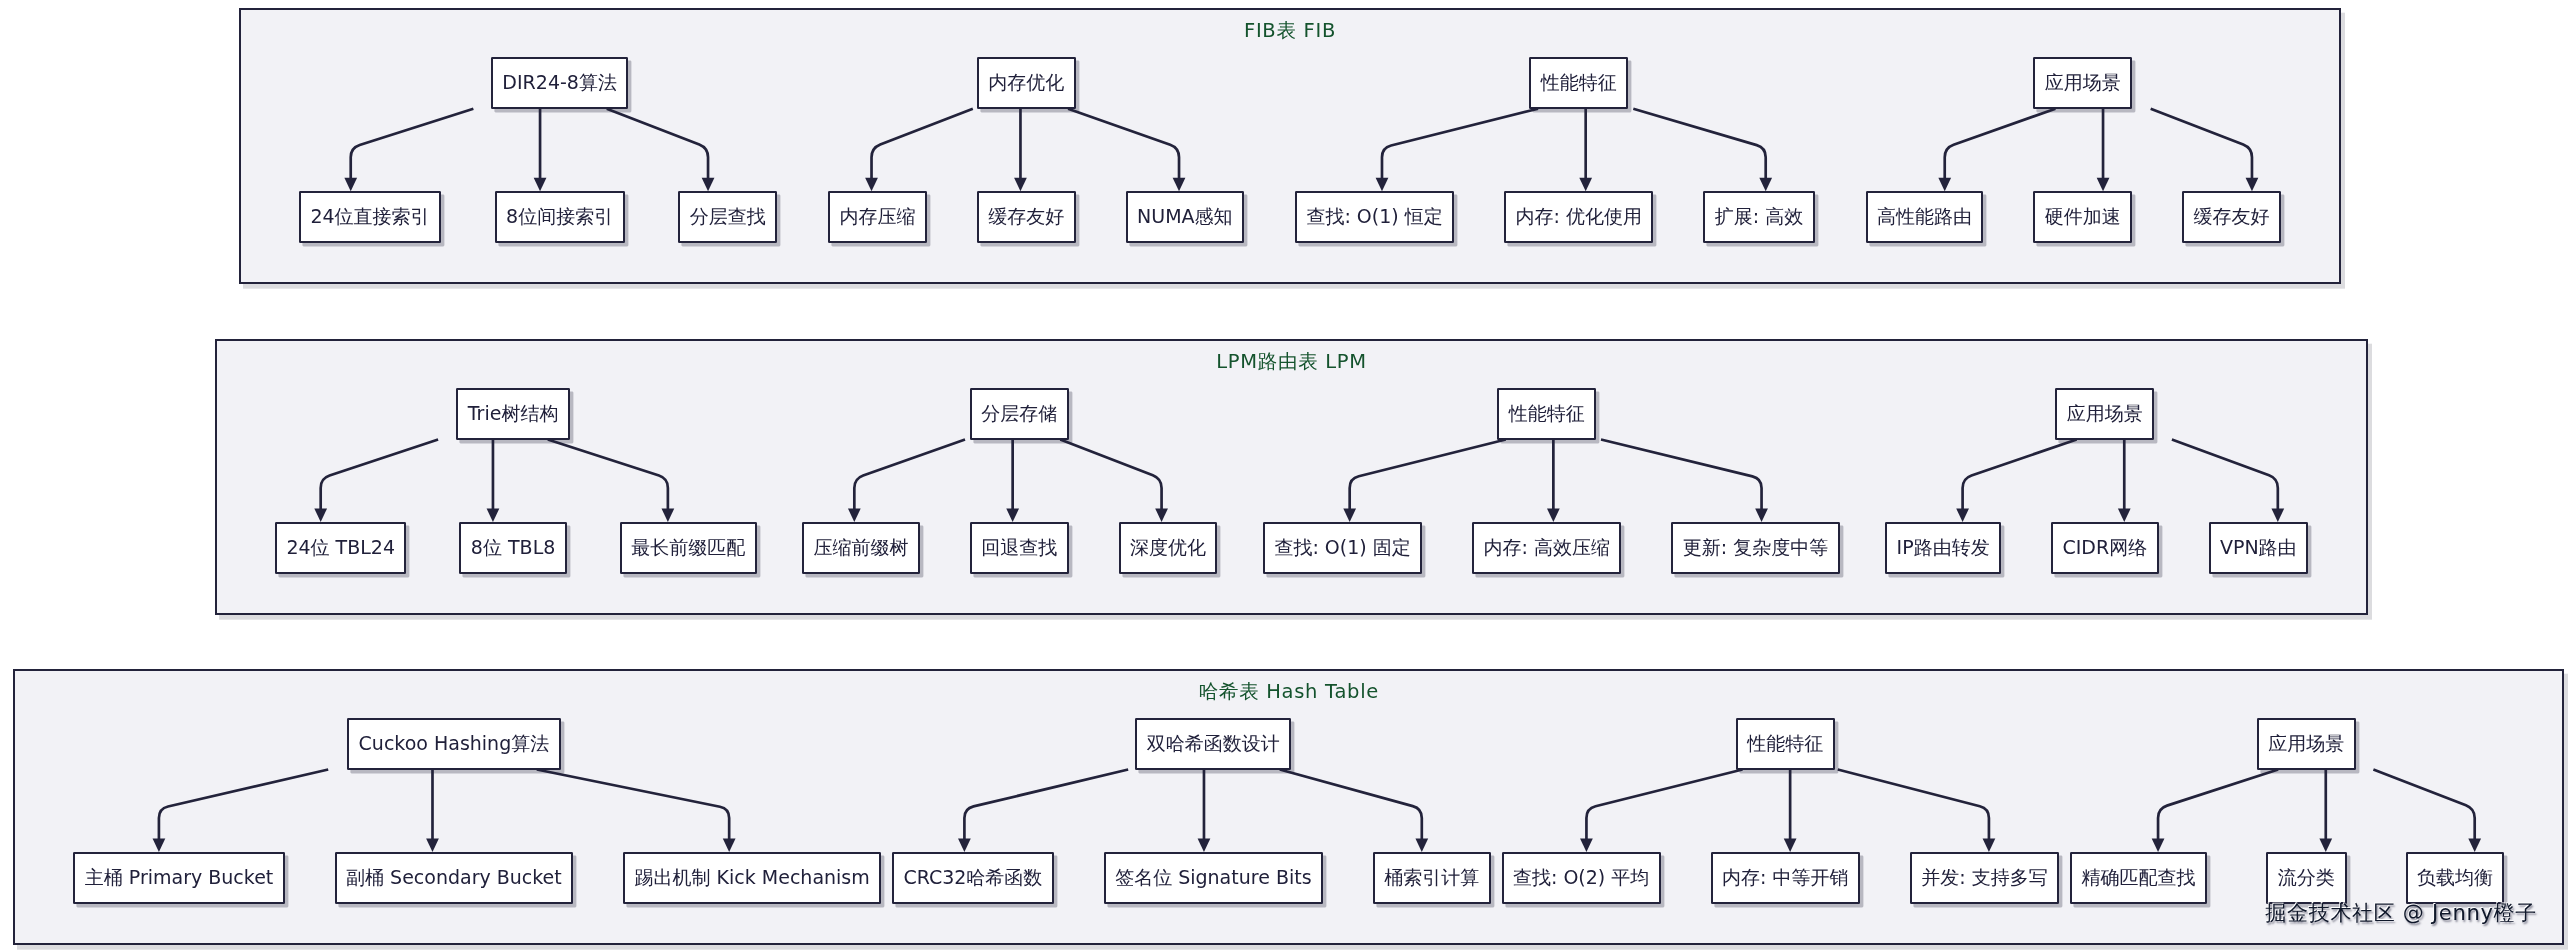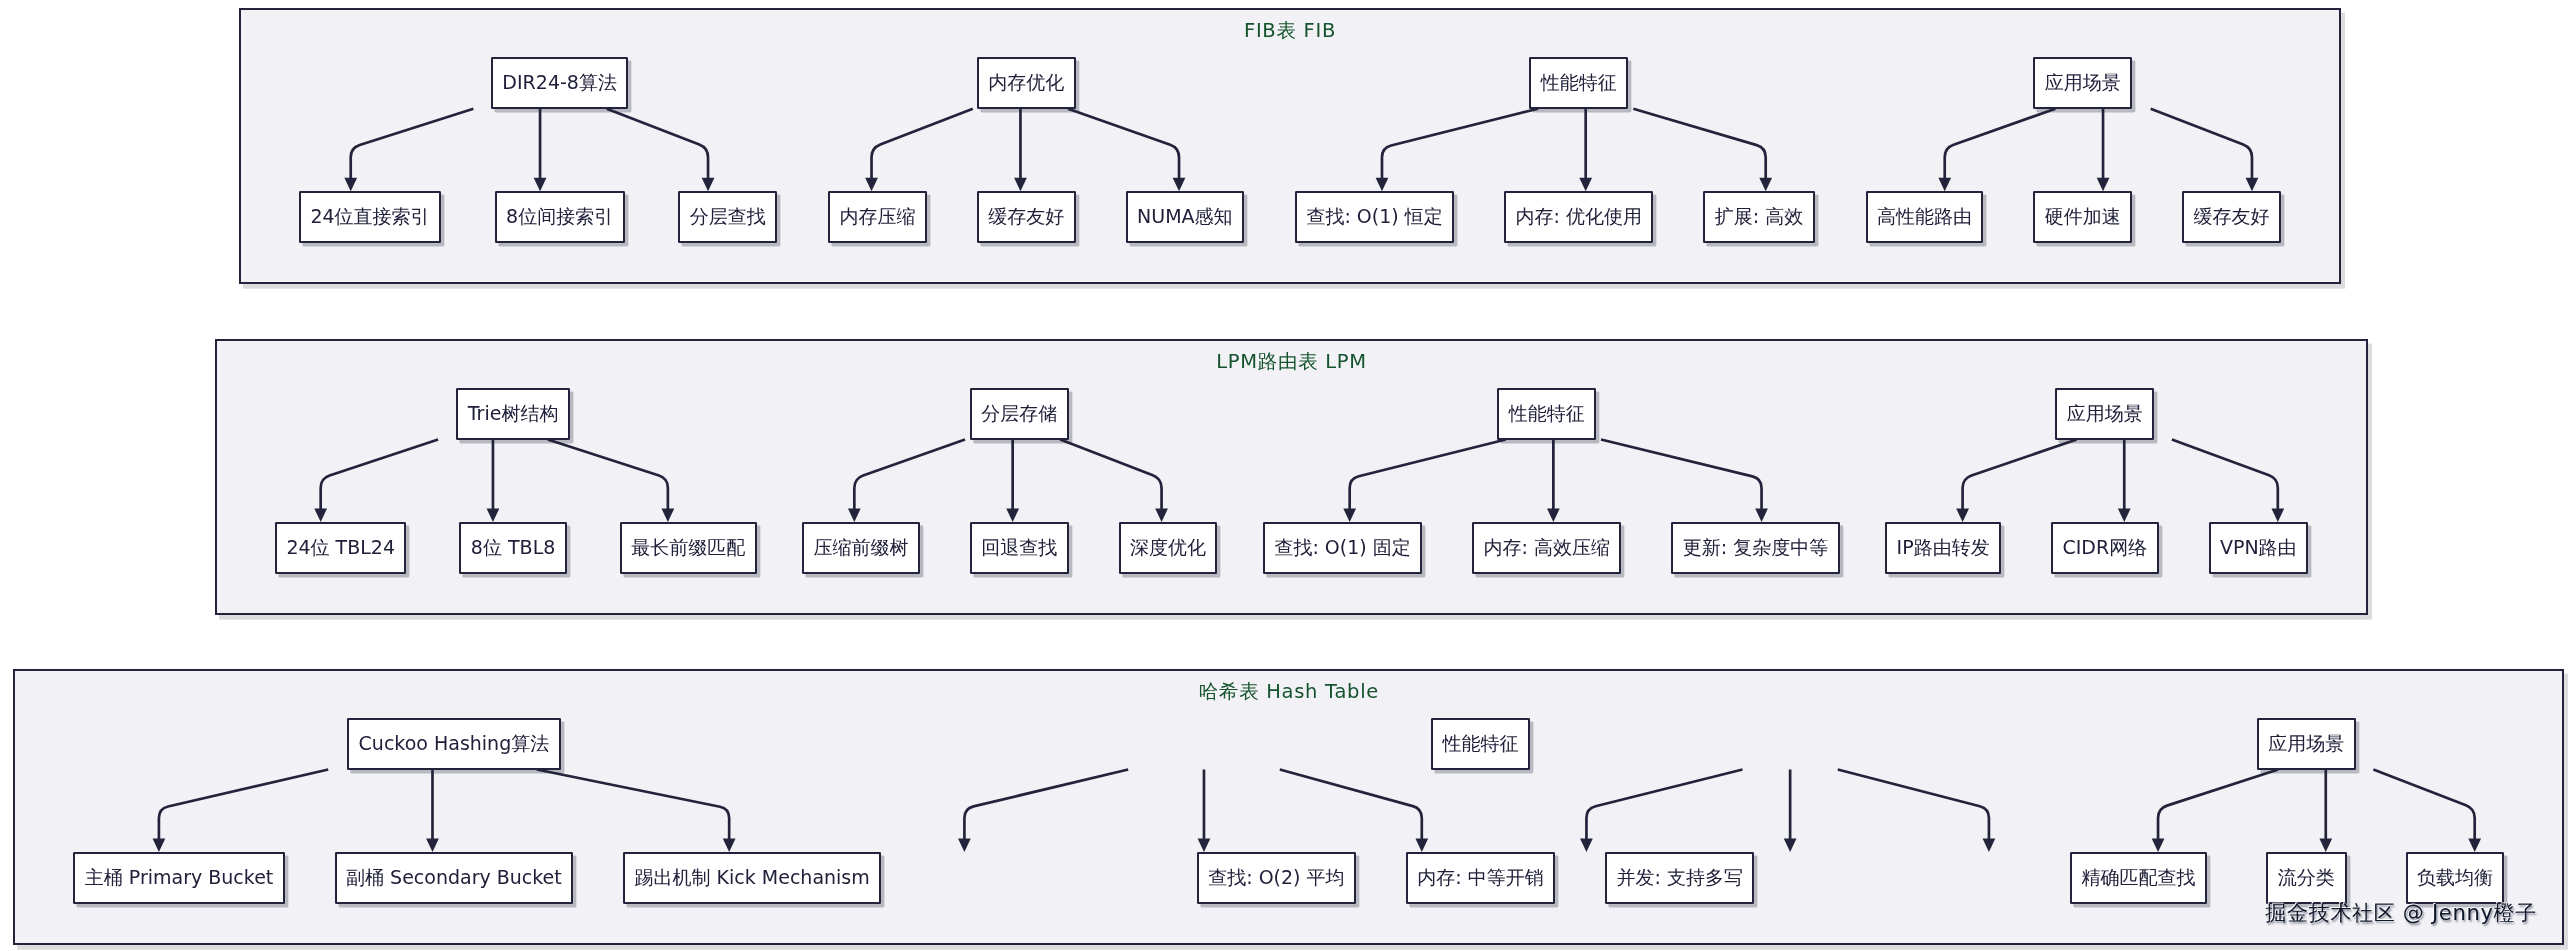--- a/index.html
+++ b/index.html
@@ -147,20 +147,26 @@
   </section>
 
   <section class="panel" id="panel-hash">
     <div class="panel-title">哈希表 Hash Table</div>
     <div class="clusters">
       <div class="cluster">
         <div class="node parent">Cuckoo Hashing算法</div>
         <div class="node child">主桶 Primary Bucket</div>
         <div class="node child">副桶 Secondary Bucket</div>
         <div class="node child">踢出机制 Kick Mechanism</div>
+      </div>
+      <div class="cluster">
+        <div class="node parent">双哈希函数设计</div>
+        <div class="node child">CRC32哈希函数</div>
+        <div class="node child">签名位 Signature Bits</div>
+        <div class="node child">桶索引计算</div>
       </div>
       <div class="cluster">
         <div class="node parent">性能特征</div>
         <div class="node child">查找: O(2) 平均</div>
         <div class="node child">内存: 中等开销</div>
         <div class="node child">并发: 支持多写</div>
       </div>
       <div class="cluster">
         <div class="node parent">应用场景</div>
         <div class="node child">精确匹配查找</div>

